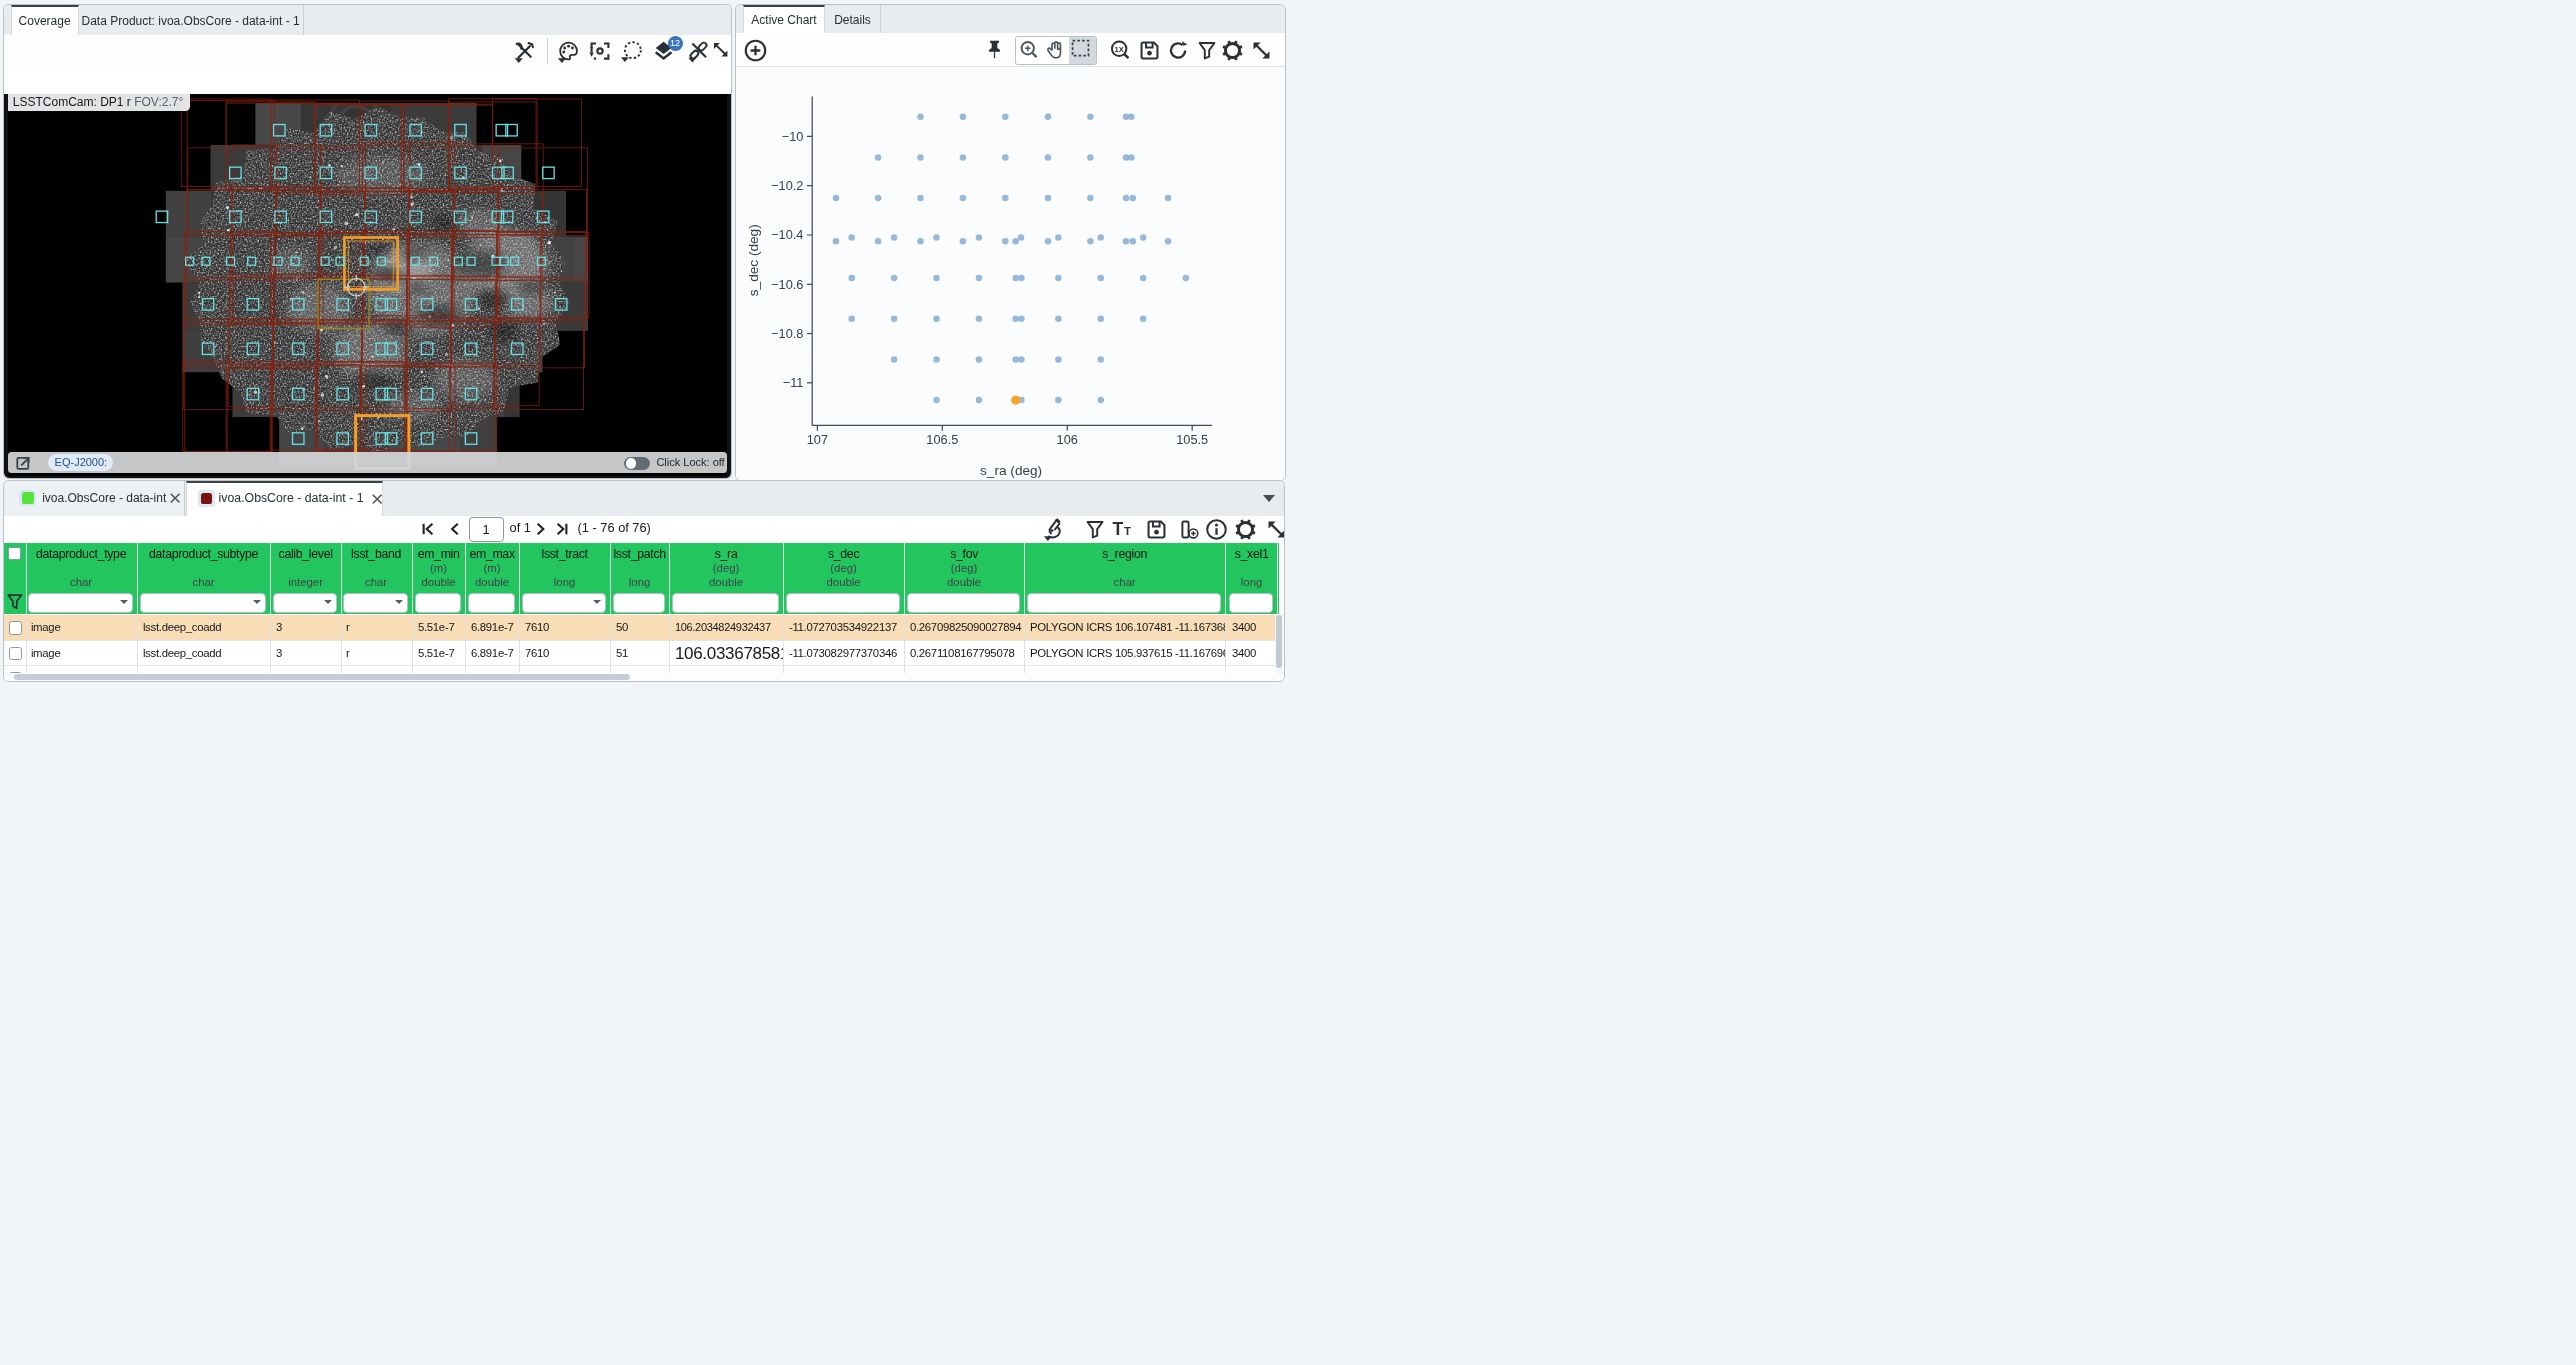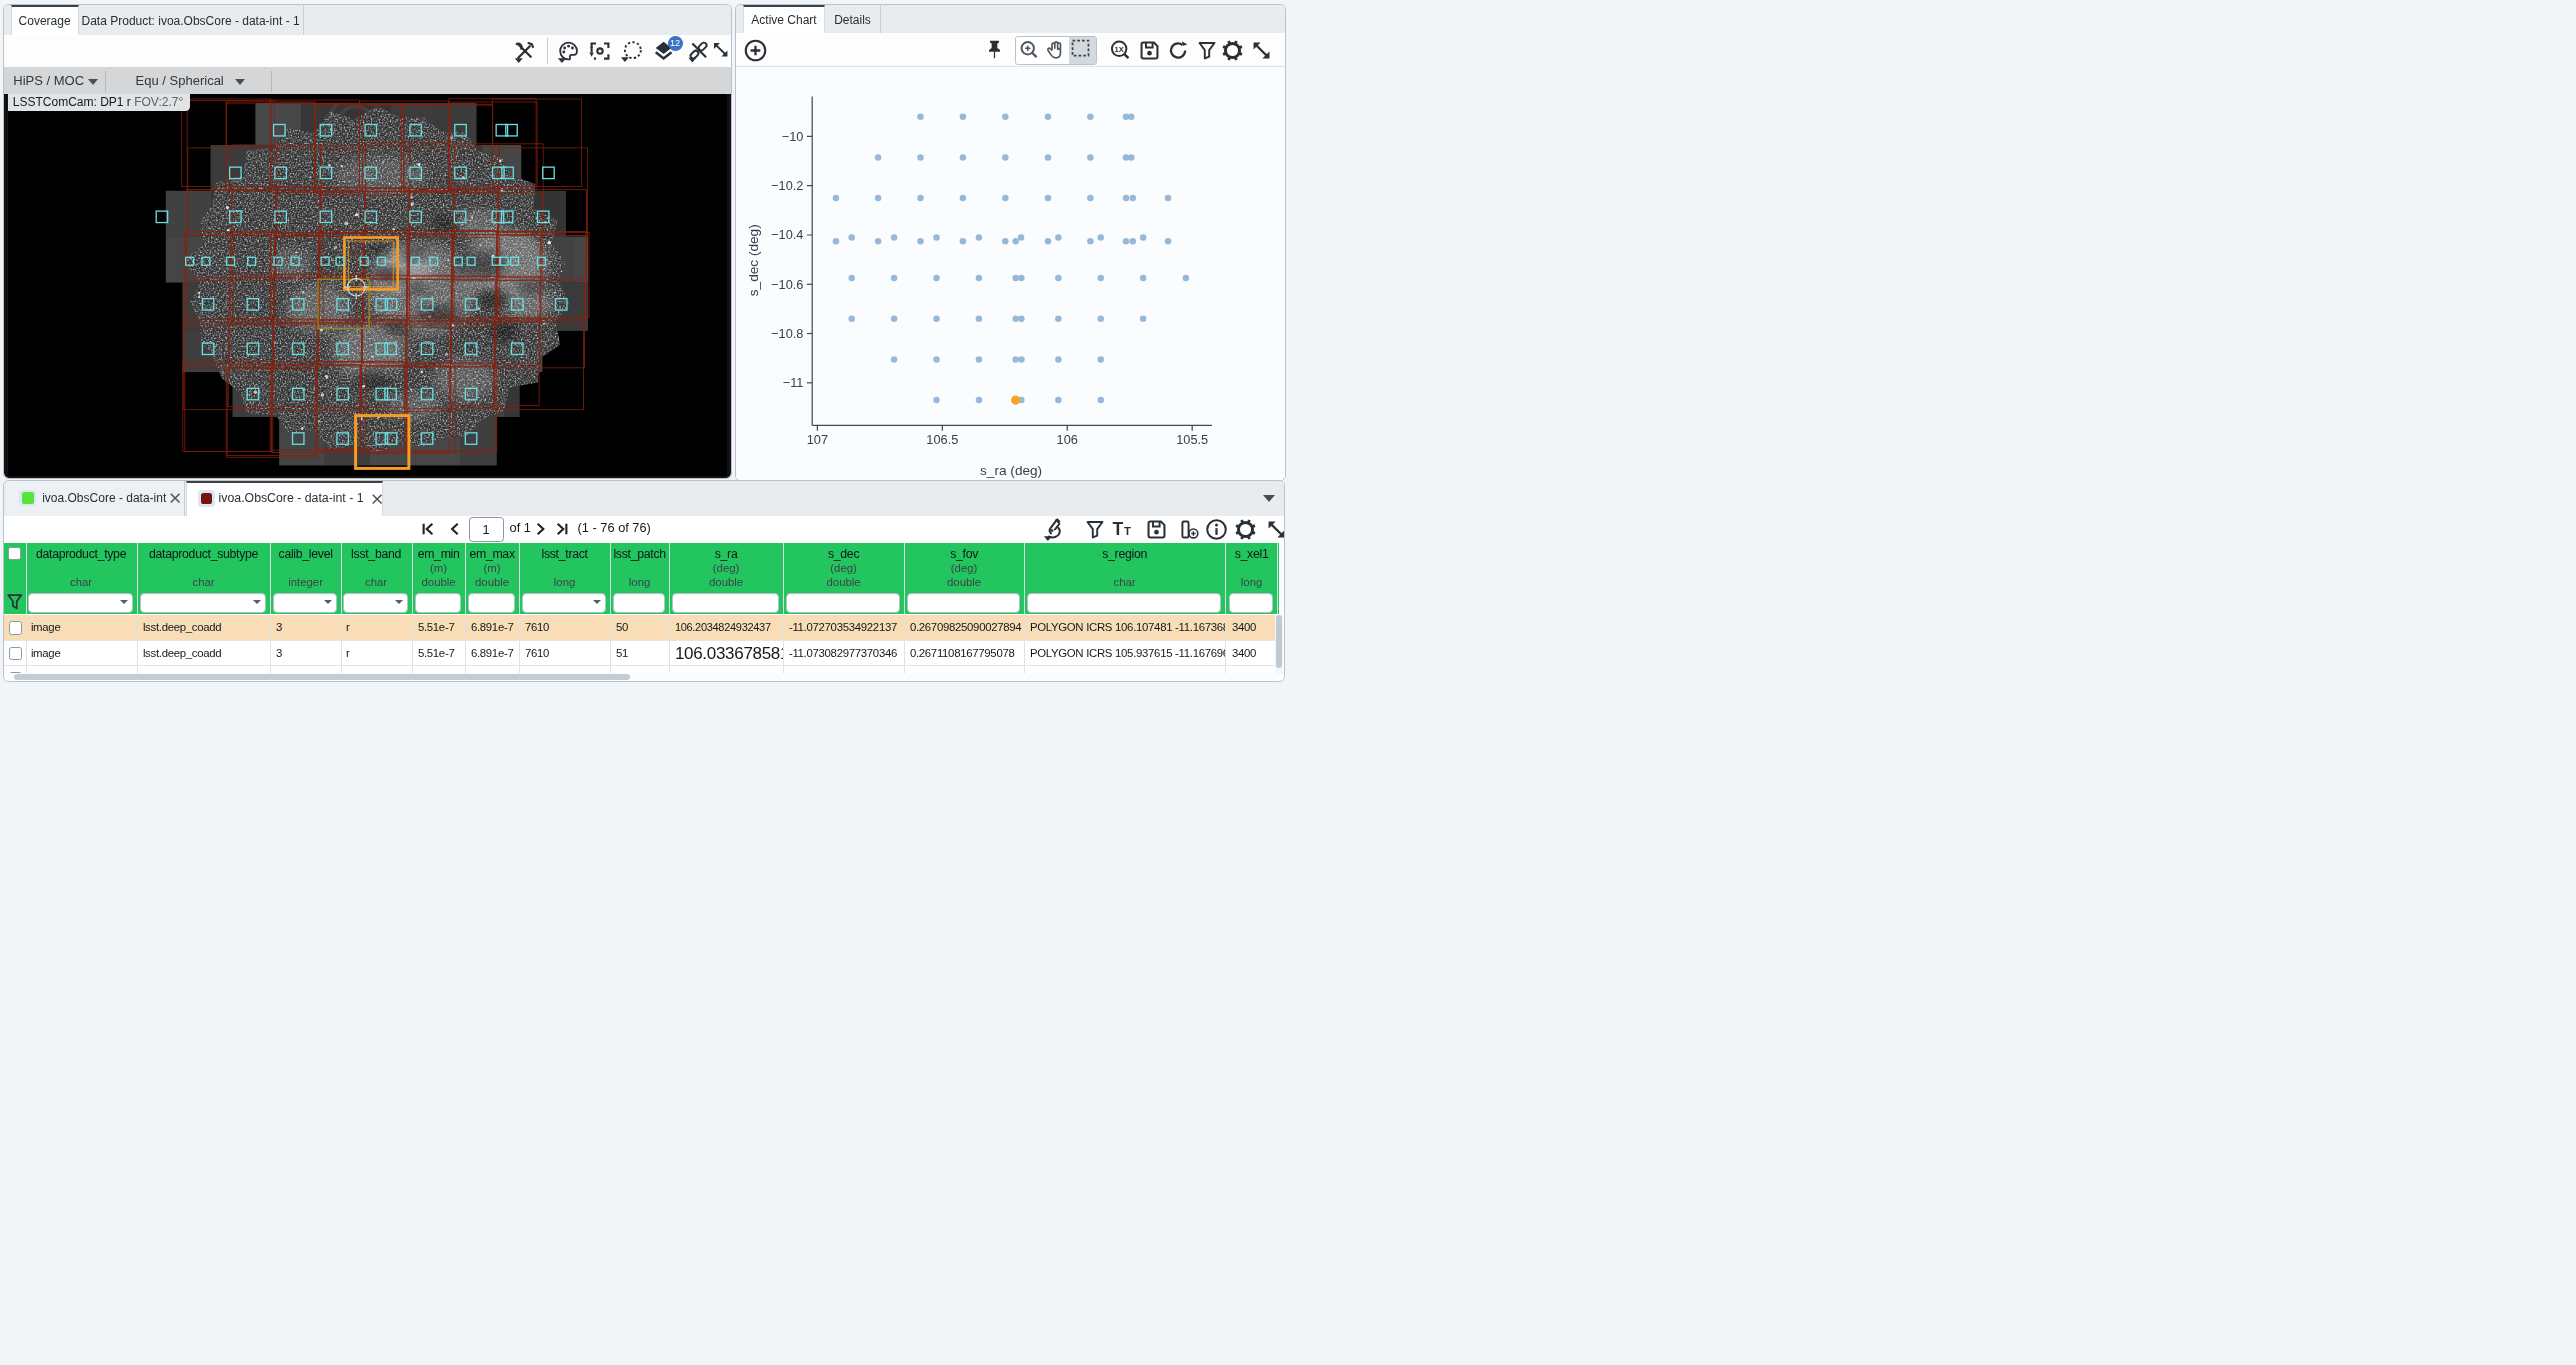--- a/index.html
+++ b/index.html
@@ -63,28 +63,20 @@
           </g>
           <path d="M6 4 L21.5 19.5" stroke="#2a3035" stroke-width="2.4"></path>
           <path d="M1.5 20 l9.0 0 l-4.5 5.5 z" fill="#2a3035"></path>
         </svg></div>
       <div class="icon" style="left:707px;top:4.4px"><svg width="19.4" height="19.4" viewBox="0 0 26 26">
           <path d="M6.5 6.5 L19.5 19.5" stroke="#2a3035" stroke-width="2.6"></path>
           <path d="M4 4 h8 l-8 8 z M22 22 h-8 l8 -8 z" fill="#2a3035"></path>
         </svg></div>
       <div style="position:absolute;left:543px;top:2.6px;width:0.9px;height:26px;background:#c8cdd2"></div>
       <div style="position:absolute;left:664px;top:0.9px;width:15px;height:15px;border-radius:50%;background:#3a72c2;color:#fff;font-size:9.2px;text-align:center;line-height:15px">12</div>
-    </div>
-    <div style="position:absolute;left:0;top:62px;width:100%;height:27px;background:#d5d6d7;font-size:13px;color:#30373d">
-      <div style="position:absolute;left:9.7px;top:5.3px">HiPS / MOC</div>
-      <div style="position:absolute;left:84px;top:11.4px;width:0;height:0;border-left:5.3px solid transparent;border-right:5.3px solid transparent;border-top:6.2px solid #4a5158"></div>
-      <div style="position:absolute;left:101px;top:3.5px;width:0.9px;height:21px;background:#b4b8bc"></div>
-      <div style="position:absolute;left:132px;top:5.3px">Equ / Spherical</div>
-      <div style="position:absolute;left:231px;top:11.4px;width:0;height:0;border-left:5.3px solid transparent;border-right:5.3px solid transparent;border-top:6.2px solid #4a5158"></div>
-      <div style="position:absolute;left:267px;top:3.5px;width:0.9px;height:21px;background:#b4b8bc"></div>
     </div>
     <div style="position:absolute;left:0;top:89px;width:727px;height:384px;background:#111;border-radius:0 0 5.3px 5.3px">
       <div style="position:absolute;left:4.8px;top:0;width:719px;height:382px;overflow:hidden">
         <svg width="719" height="382" viewBox="8.5 108 817.5 434" style="position:absolute;left:0;top:0">
           <defs>
             <filter id="nz" x="-2%" y="-2%" width="104%" height="104%" color-interpolation-filters="sRGB">
               <feTurbulence type="fractalNoise" baseFrequency="0.55" numOctaves="2" seed="11" stitchTiles="stitch"></feTurbulence>
               <feColorMatrix type="matrix" values="0 0 0 1 0 0 0 0 1 0 0 0 0 1 0 0 0 0 0 1"></feColorMatrix>
               <feComponentTransfer>
                 <feFuncR type="table" tableValues="0.12 0.17 0.27 0.62 1"></feFuncR>
@@ -454,20 +446,32 @@
             <rect x="437.0" y="442.5" width="13" height="13"></rect>
             <rect x="332.0" y="493.1" width="13" height="13"></rect>
             <rect x="382.5" y="493.1" width="13" height="13"></rect>
             <rect x="478.5" y="493.1" width="13" height="13"></rect>
             <rect x="528.5" y="493.1" width="13" height="13"></rect>
             <rect x="427.0" y="493.1" width="13" height="13"></rect>
             <rect x="437.5" y="493.1" width="13" height="13"></rect>
           </g>
         </svg>
         <div style="position:absolute;left:0;top:0;height:16.7px;background:rgba(244,246,248,0.92);border-radius:0 0 4.4px 0;font-size:12px;padding:0 7px 0 4.4px;line-height:16.7px;white-space:nowrap"><span style="color:#15191d">LSSTComCam: DP1 r</span> <span style="color:#5a6268">FOV:2.7°</span></div>
+        <div style="position:absolute;left:0;bottom:3.1px;width:100%;height:21px;background:rgba(213,215,217,0.92);border-radius:3.5px">
+          <div style="position:absolute;left:6.2px;top:2.2px"><svg width="16" height="16.7" viewBox="0 0 18 19" style="">
+              <rect x="2.5" y="4.5" width="12.5" height="12.5" rx="1.5" fill="none" stroke="#3a4147" stroke-width="2"></rect>
+              <path d="M7 13 L14.5 5.5" stroke="#3a4147" stroke-width="2"></path>
+              <path d="M10.5 4.5 h5 v5" fill="none" stroke="#3a4147" stroke-width="2"></path>
+            </svg></div>
+          <div style="position:absolute;left:40px;top:2.2px;height:16.7px;background:#dfeafa;border-radius:8.8px;padding:0 6.2px;font-size:11px;line-height:16.7px;color:#2a4f84">EQ-J2000:</div>
+          <div style="position:absolute;left:616px;top:4.4px;width:26px;height:13px;background:#646b72;border-radius:7px">
+            <div style="position:absolute;left:1.3px;top:1.3px;width:10.6px;height:10.6px;border-radius:50%;background:#fff"></div>
+          </div>
+          <div style="position:absolute;left:648px;top:4px;font-size:11px;color:#24282c;white-space:nowrap">Click Lock: off</div>
+        </div>
       </div>
     </div>
   </div>
 <div class="panel" style="left:735px;top:4.4px;width:549px;height:475px">
     <div class="tabstrip" style="height:28px">
       <div class="tab-active" style="left:7px;top:0;width:82px;height:28px;text-align:center;line-height:24px"><span class="tab-label">Active Chart</span></div>
       <div style="position:absolute;left:89px;top:0;width:56px;height:28px;text-align:center;line-height:28px;border-right:0.9px solid #c9ced3;box-sizing:border-box"><span class="tab-label">Details</span></div>
     </div>
     <div style="position:absolute;left:0;top:28px;width:100%;height:33px;background:#fdfdfd;border-bottom:0.9px solid #dde2e6">
       <div class="icon" style="left:8px;top:5.3px"><svg width="23" height="23" viewBox="0 0 26 26" style="">

